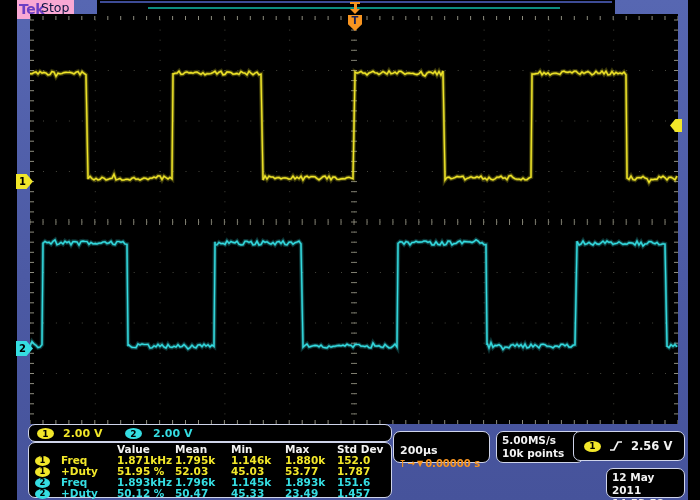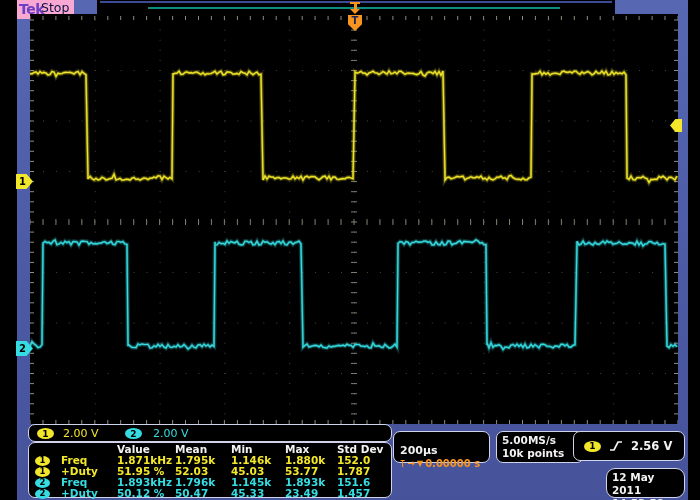--- a/index.html
+++ b/index.html
@@ -26,38 +26,38 @@
   .ch-marker{position:absolute;left:16px;width:17px;height:15px;
              clip-path:polygon(0 0,62% 0,100% 50%,62% 100%,0 100%);
              color:#000;font-size:10px;font-weight:bold;display:flex;align-items:center;justify-content:center;padding-right:4px;box-sizing:border-box;}
   .m1{top:174px;background:var(--ch1);}
   .m2{top:341px;background:var(--ch2);}
   .triglevel{position:absolute;left:670px;top:119px;width:12px;height:13px;background:var(--ch1);
              clip-path:polygon(0 50%,45% 0,100% 0,100% 100%,45% 100%);}
   .box{position:absolute;background:#000;border:1px solid #cfd4ea;border-radius:7px;box-sizing:border-box;}
   .chscale{left:28px;top:424px;width:364px;height:18px;}
   .chscale .badge{position:absolute;top:3px;}
-  .chscale .lab{position:absolute;top:2px;font-size:11px;font-weight:normal;text-align:center;}
+  .chscale .lab{position:absolute;top:2px;font-size:11px;font-weight:bold;text-align:center;}
   .badge{width:17px;height:11px;border-radius:50%;color:#000;font-size:9px;font-weight:bold;
          display:flex;align-items:center;justify-content:center;}
   .bY{background:var(--ch1);} .bC{background:var(--ch2);}
   .meas{left:28px;top:442px;width:364px;height:56px;padding:1px 6px;}
   .mrow{display:grid;grid-template-columns:26px 56px 58px 56px 54px 52px auto;height:11px;
         align-items:center;font-size:10.5px;font-weight:bold;line-height:11px;}
   .mhead{color:#f2f2f2;}
   .rY{color:var(--ch1);} .rC{color:var(--ch2);}
   .mrow .badge{width:15px;height:10px;font-size:8.5px;margin-top:0.5px;}
   .tbbox{left:393px;top:431px;width:97px;height:32px;padding:12px 6px;}
   .tbscale{font-size:11px;font-weight:bold;color:#f2f2f2;line-height:13px;}
   .tbdelay{font-size:10px;font-weight:bold;color:#f79420;line-height:13px;display:flex;align-items:center;gap:2px;}
   .ratebox{left:496px;top:431px;width:88px;height:32px;padding:2px 5px;}
   .rate{font-size:10.5px;font-weight:bold;color:#f2f2f2;line-height:13px;}
   .trigbox{left:573px;top:431px;width:112px;height:30px;display:flex;align-items:center;gap:8px;padding:0 10px;}
   .triglab{font-size:11.5px;font-weight:bold;color:#f2f2f2;}
-  .datebox{left:606px;top:468px;width:79px;height:30px;padding:2px 5px;border-radius:9px;}
+  .datebox{left:606px;top:468px;width:79px;height:30px;padding:2px 5px;}
   .dt{font-size:10.5px;font-weight:bold;color:#f2f2f2;line-height:13px;}
 </style>
 </head>
 <body>
 
 <div class="screen">
   <div class="frame"></div>
 
   <div class="topband"></div>
   <div class="chip">

